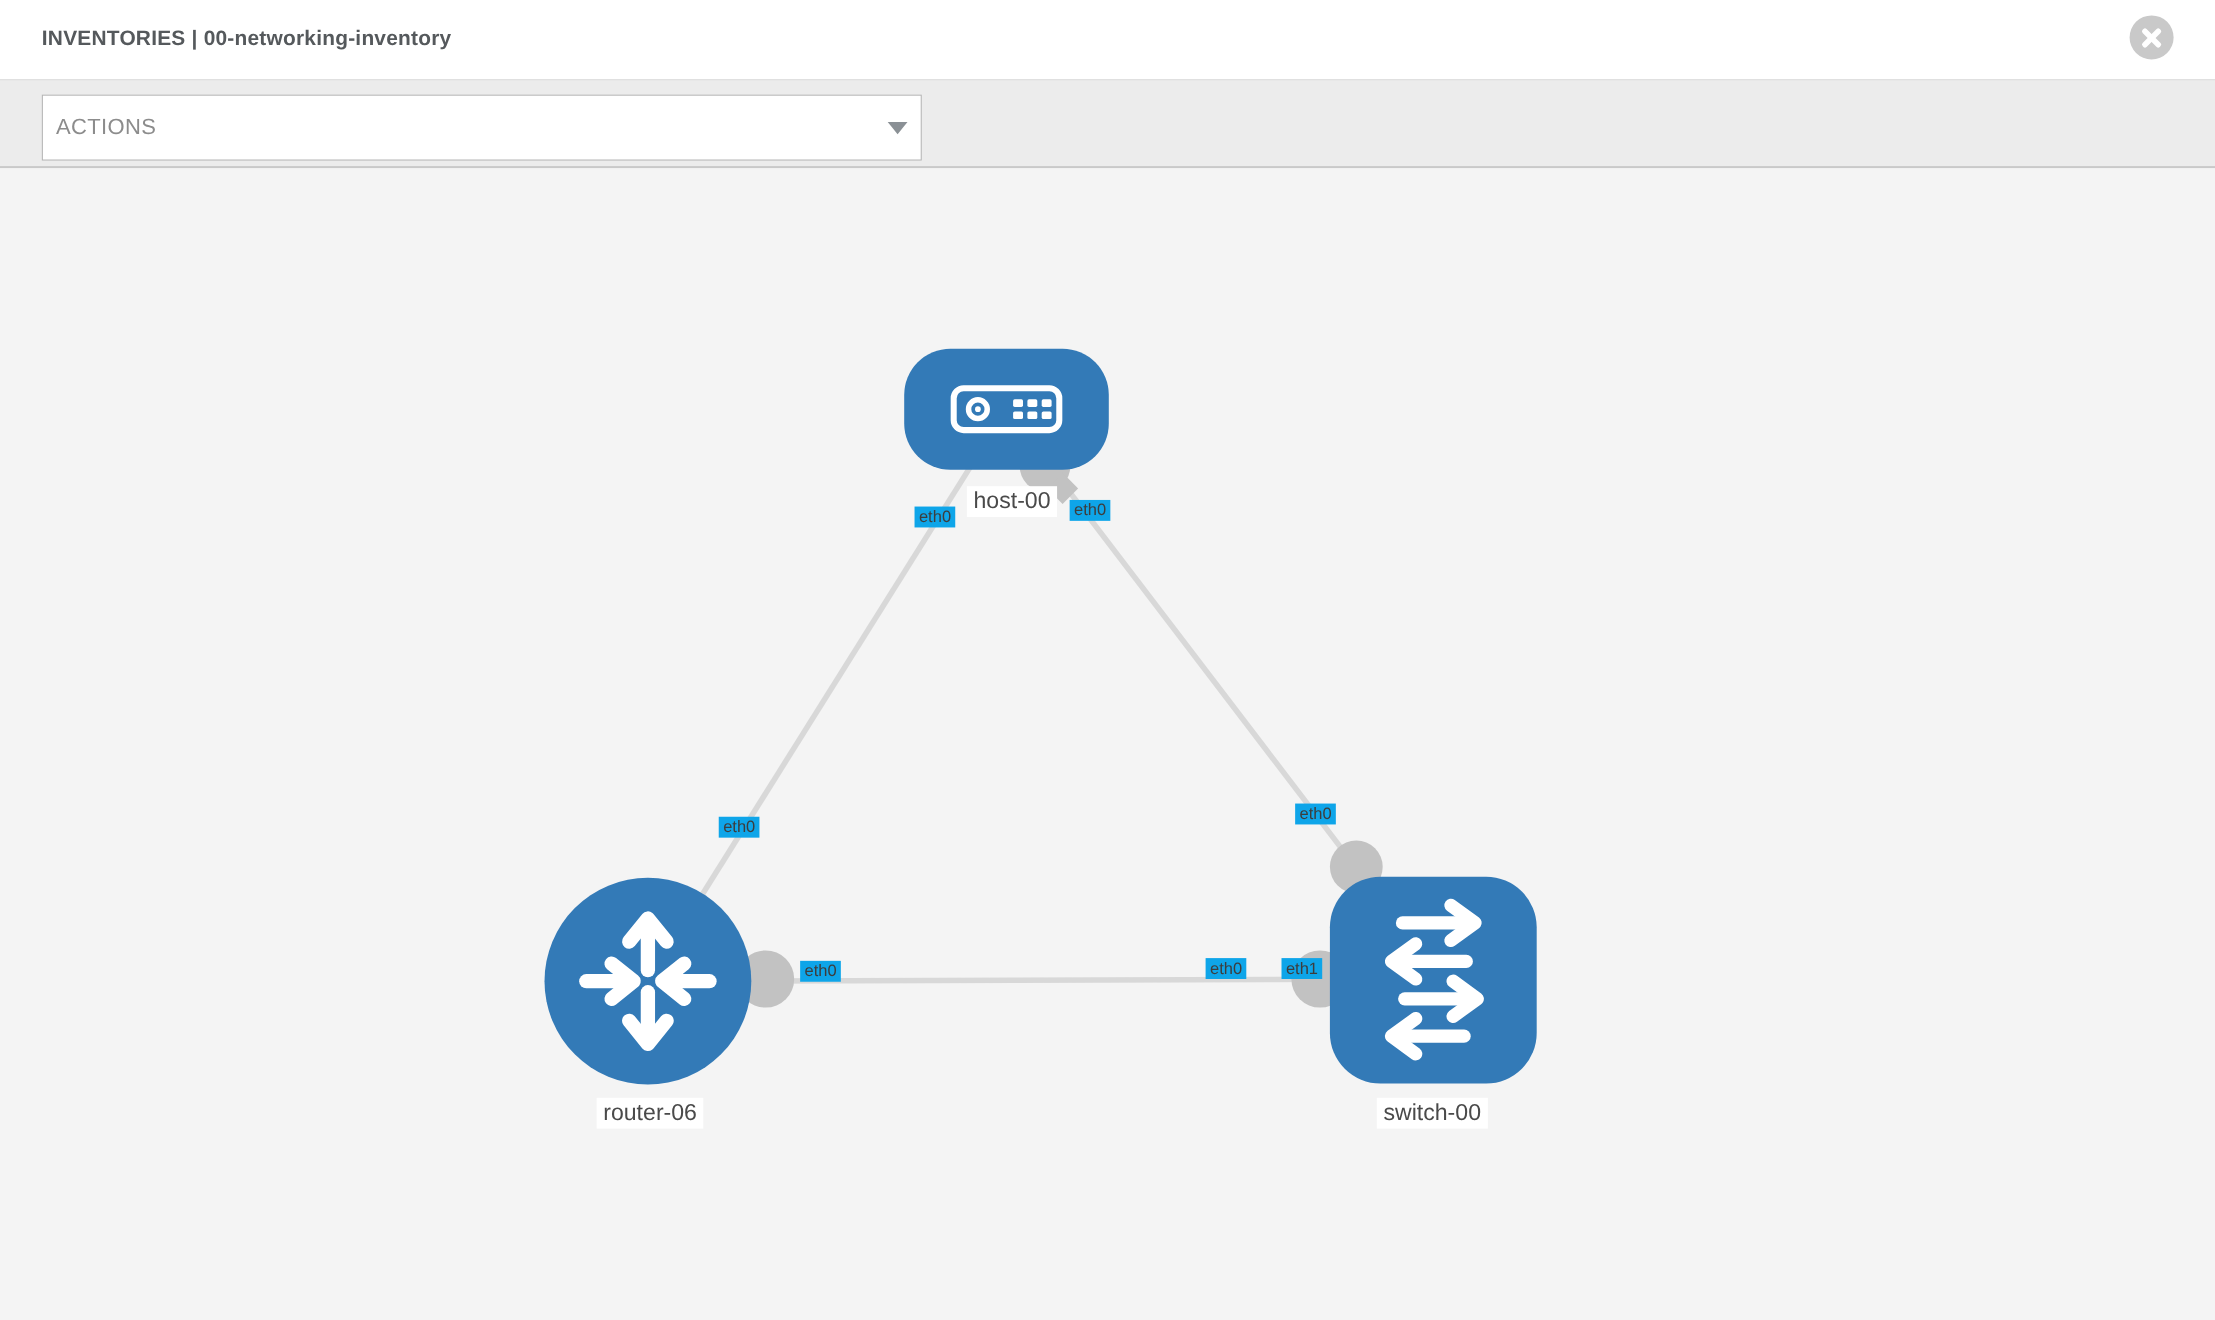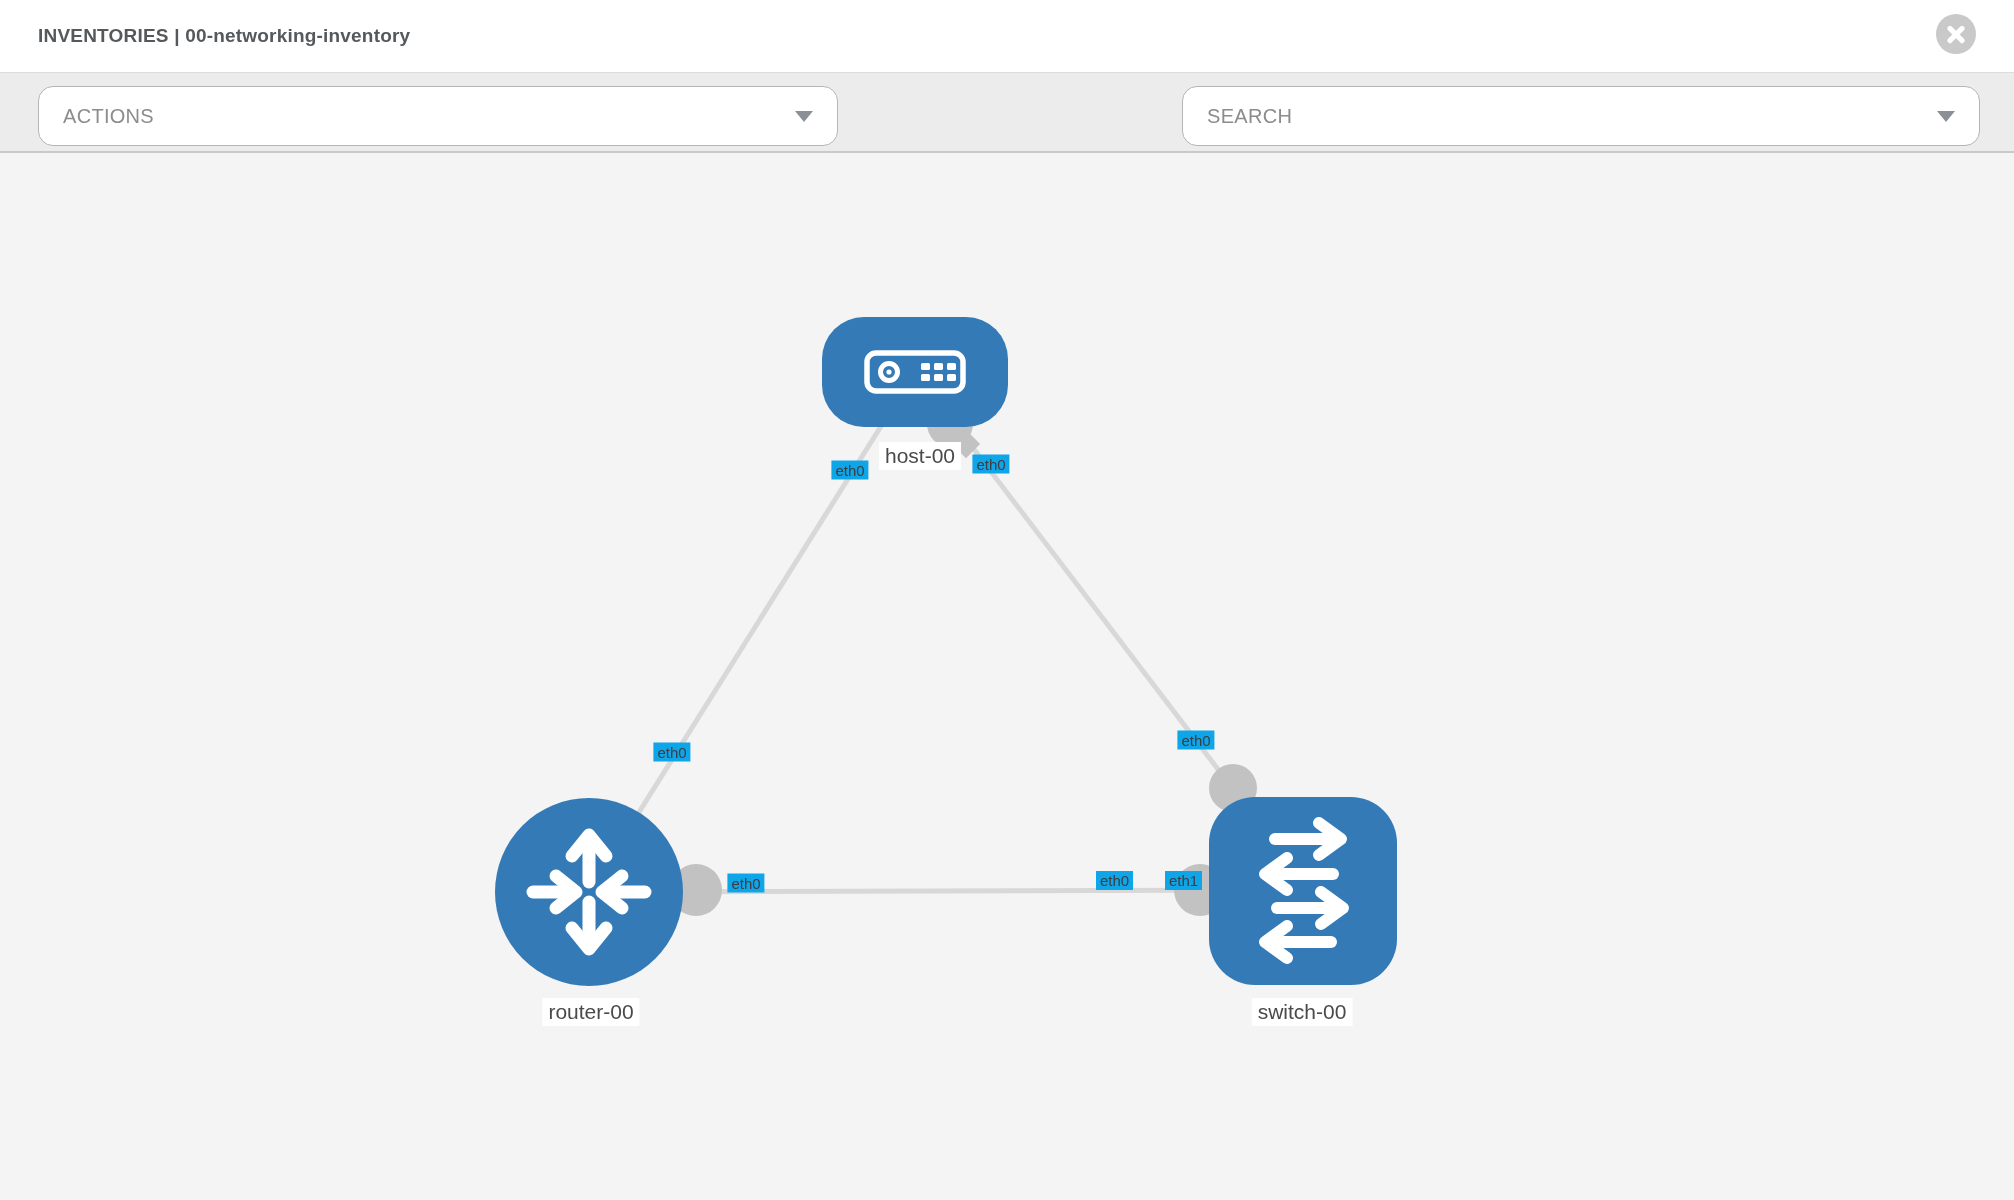--- a/index.html
+++ b/index.html
@@ -14,22 +14,22 @@
     border-radius:50%; background:#c9c9c9; border:none; cursor:pointer; }
   .close-btn .x-bar { position:absolute; left:9px; top:17.5px; width:22px; height:5px;
     background:#fff; border-radius:2px; }
   .close-btn .x-bar.a { transform:rotate(45deg); }
   .close-btn .x-bar.b { transform:rotate(-45deg); }
 
   
   .toolbar { position:relative; height:81px; background:#ececec;
     border-top:1px solid #dcdcdc; border-bottom:2px solid #c9c9c9; }
   .select-box { position:absolute; top:13px; height:60px; background:#fff;
-    border:1px solid #b5b5b5; border-radius:15px; display:flex; align-items:center;
-    justify-content:space-between; padding:0 24px; cursor:pointer; }
+    border:1px solid #b5b5b5; border-radius:0; display:flex; align-items:center;
+    justify-content:space-between; padding:0 12px; cursor:pointer; }
   .select-box.actions { left:38px; width:800px; }
   .select-box.search  { left:1182px; width:798px; }
   .select-label { font-size:20px; color:#8c8c8c; letter-spacing:0.3px; }
   .caret-down { width:0; height:0; border-left:9px solid transparent;
     border-right:9px solid transparent; border-top:11px solid #8a9095; }
   .tool-btn { position:absolute; top:92px; width:44px; height:44px; background:none;
     border:none; cursor:pointer; padding:0; }
   .tool-btn.wrench { left:1043px; }
   .tool-btn.key    { left:1114px; }
 
@@ -80,24 +80,20 @@
 
   <button class="tool-btn key">
     <svg width="44" height="44" viewBox="0 0 44 44">
       <circle cx="15" cy="15" r="6.5" fill="none" stroke="#8b939b" stroke-width="5"></circle>
       <line x1="20" y1="20" x2="35" y2="35" stroke="#8b939b" stroke-width="5" stroke-linecap="round"></line>
       <line x1="27" y1="27" x2="31.5" y2="22.5" stroke="#8b939b" stroke-width="5" stroke-linecap="round"></line>
       <line x1="34" y1="34" x2="38" y2="30" stroke="#8b939b" stroke-width="5" stroke-linecap="round"></line>
     </svg>
   </button>
 
-  <div class="select-box search">
-    <span class="select-label">SEARCH</span>
-    <span class="caret-down"></span>
-  </div>
 </div>
 
 <div class="canvas">
 
   <svg class="links-svg" width="2014" height="1047">
     <line x1="589" y1="739" x2="915" y2="219" stroke="#d8d8d8" stroke-width="5"></line>
     <line x1="915" y1="219" x2="1233" y2="636" stroke="#d8d8d8" stroke-width="5"></line>
     <line x1="589" y1="739" x2="1303" y2="737" stroke="#d8d8d8" stroke-width="5"></line>
   </svg>
 
@@ -145,21 +141,21 @@
         <polyline points="-16,-33 -38,-17 -16,-1"></polyline>
         <line x1="-26" y1="17" x2="28" y2="17"></line>
         <polyline points="18,1 40,17 18,33"></polyline>
         <line x1="28" y1="51" x2="-26" y2="51"></line>
         <polyline points="-16,35 -38,51 -16,67"></polyline>
       </g>
     </svg>
   </div>
 
   <div class="node-label" style="left:920px; top:303px;">host-00</div>
-  <div class="node-label" style="left:591px; top:859px;">router-00</div>
+  <div class="node-label" style="left:591px; top:859px;">router-06</div>
   <div class="node-label" style="left:1302px; top:859px;">switch-00</div>
 
   <div class="iface-label centered" style="left:850px; top:317px;">eth0</div>
   <div class="iface-label centered" style="left:991px; top:311px;">eth0</div>
   <div class="iface-label centered" style="left:672px; top:599px;">eth0</div>
   <div class="iface-label centered" style="left:746px; top:730px;">eth0</div>
   <div class="iface-label centered" style="left:1196px; top:587px;">eth0</div>
   <div class="iface-label" style="left:1096px; top:718px;">eth0</div>
   <div class="iface-label front" style="left:1117px; top:718px;">eth1</div>
 

